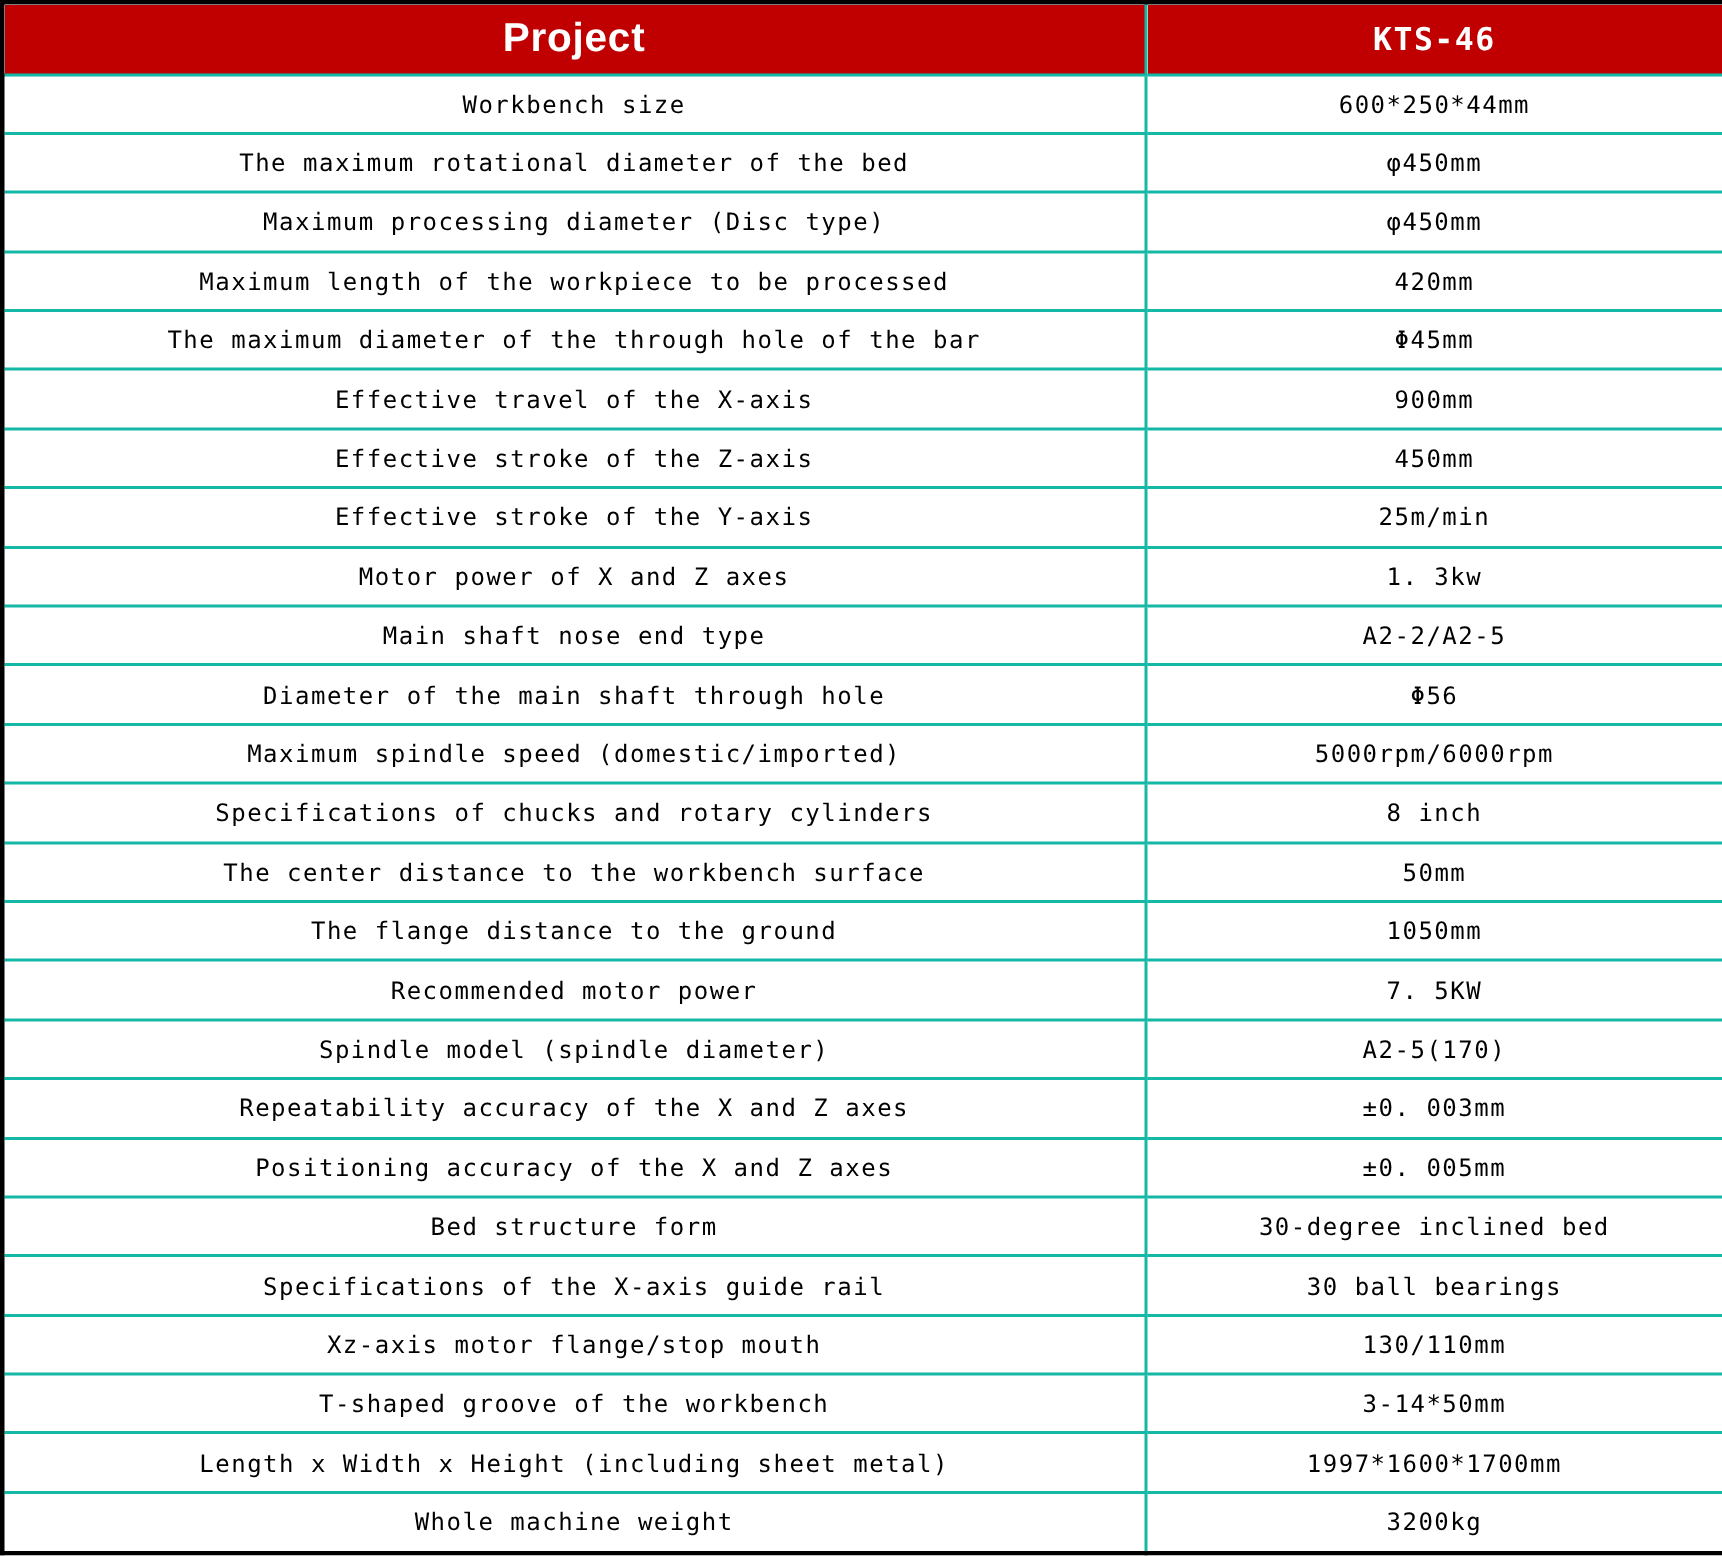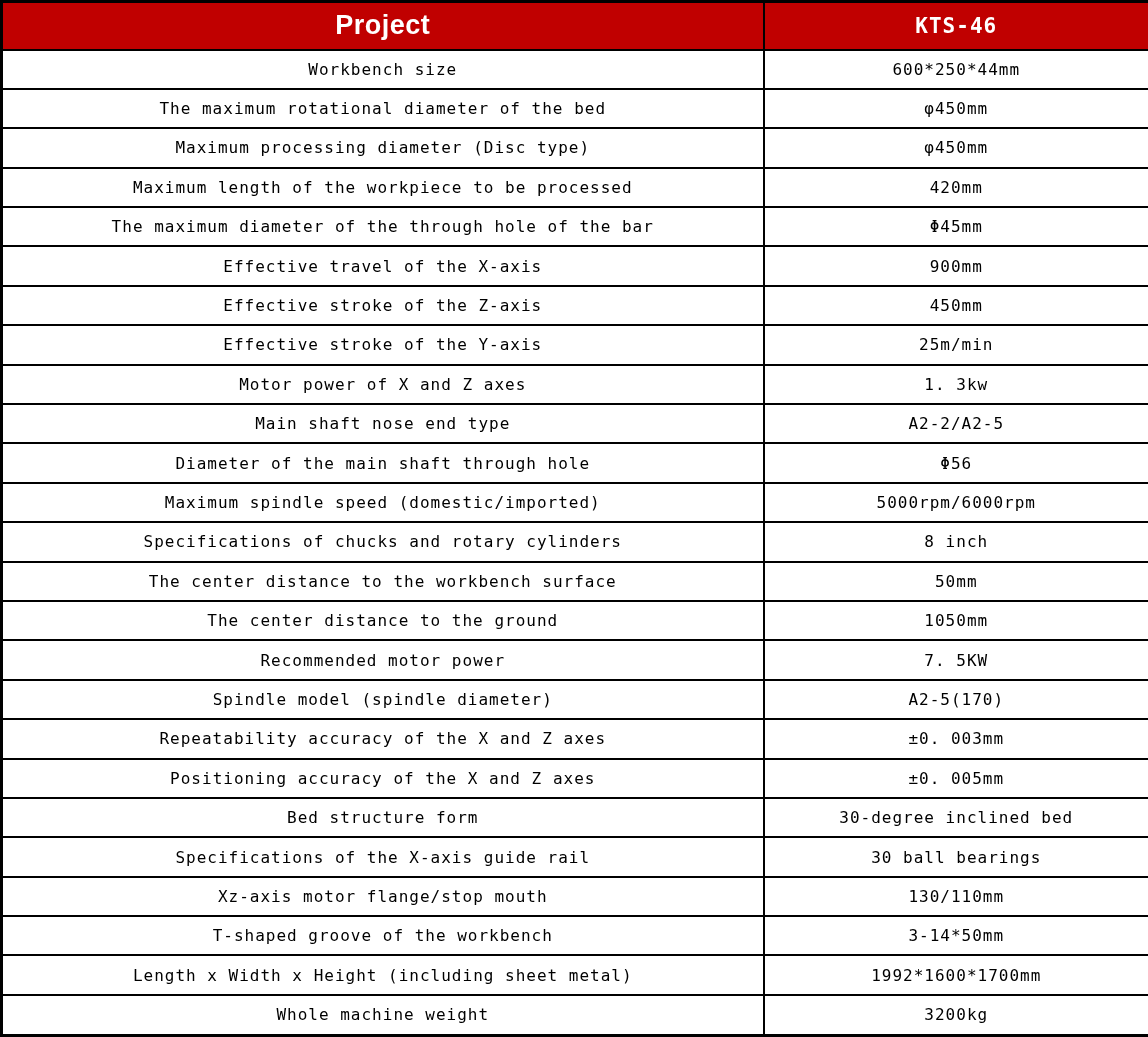--- a/index.html
+++ b/index.html
@@ -16,21 +16,21 @@
   table.spec-table {
     width: 1148px;
     height: 1037px;
     border-collapse: collapse;
     table-layout: fixed;
   }
   table.spec-table col.c1 { width: 762px; }
   table.spec-table col.c2 { width: 386px; }
   table.spec-table th,
   table.spec-table td {
-    border: 2px solid #000000;
+    border: 2px solid #14b8a6;
     text-align: center;
     vertical-align: middle;
     padding: 0 4px;
     overflow: hidden;
     white-space: nowrap;
   }
   table.spec-table { border: 3px solid #000000; }
   thead tr { height: 48px; }
   th.project-th {
     background: #C00000;
@@ -120,21 +120,21 @@
       </tr>
       <tr>
         <td class="spec">Specifications of chucks and rotary cylinders</td>
         <td class="value">8 inch</td>
       </tr>
       <tr>
         <td class="spec">The center distance to the workbench surface</td>
         <td class="value">50mm</td>
       </tr>
       <tr>
-        <td class="spec">The center distance to the ground</td>
+        <td class="spec">The flange distance to the ground</td>
         <td class="value">1050mm</td>
       </tr>
       <tr>
         <td class="spec">Recommended motor power</td>
         <td class="value">7. 5KW</td>
       </tr>
       <tr>
         <td class="spec">Spindle model (spindle diameter)</td>
         <td class="value">A2-5(170)</td>
       </tr>
@@ -157,20 +157,20 @@
       <tr>
         <td class="spec">Xz-axis motor flange/stop mouth</td>
         <td class="value">130/110mm</td>
       </tr>
       <tr>
         <td class="spec">T-shaped groove of the workbench</td>
         <td class="value">3-14*50mm</td>
       </tr>
       <tr>
         <td class="spec">Length x Width x Height (including sheet metal)</td>
-        <td class="value">1992*1600*1700mm</td>
+        <td class="value">1997*1600*1700mm</td>
       </tr>
       <tr>
         <td class="spec">Whole machine weight</td>
         <td class="value">3200kg</td>
       </tr>
     </tbody>
 </table>
 
 </body></html>

